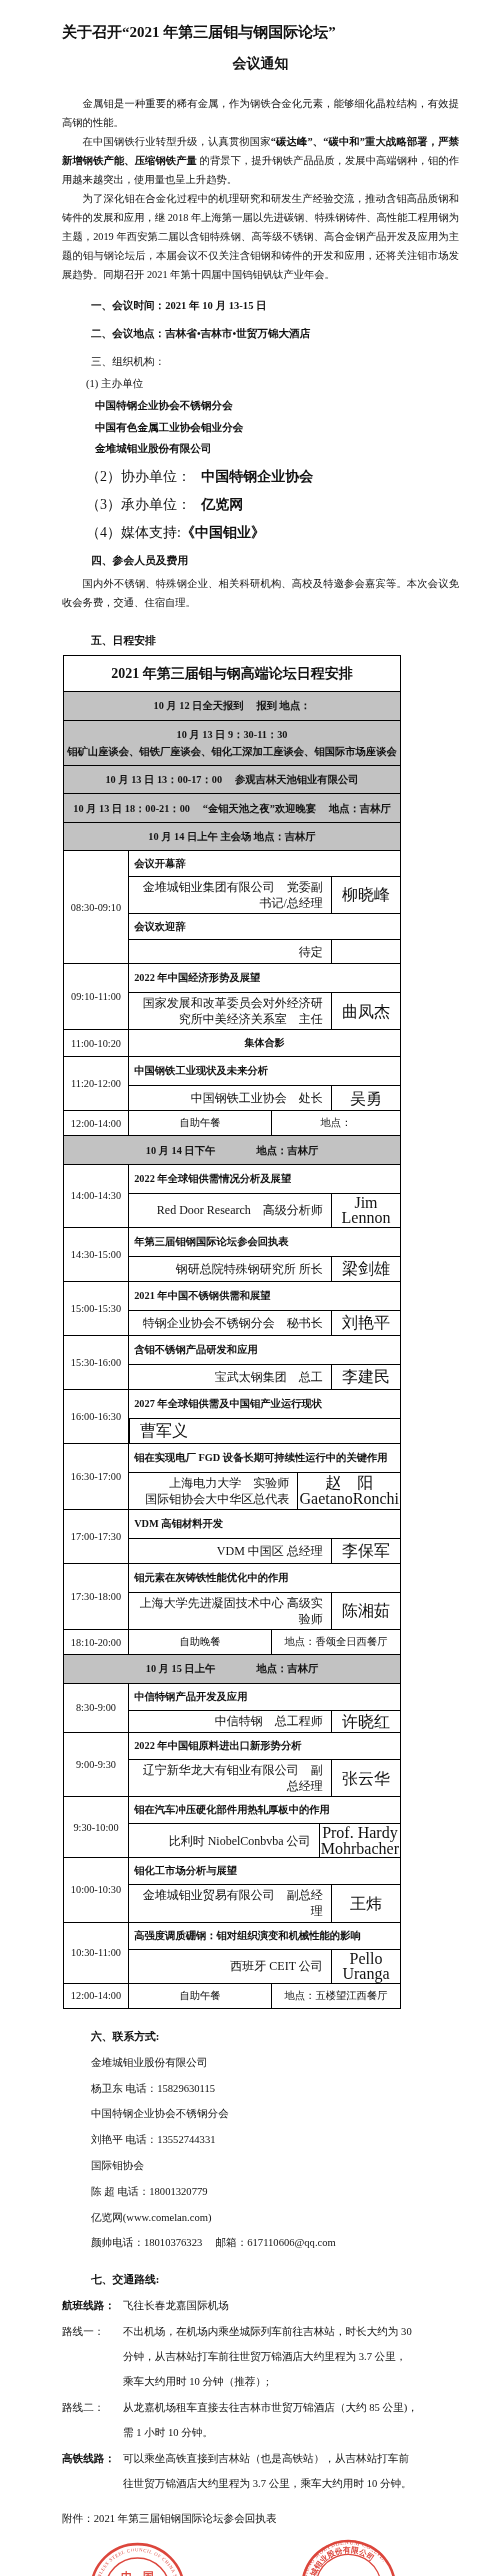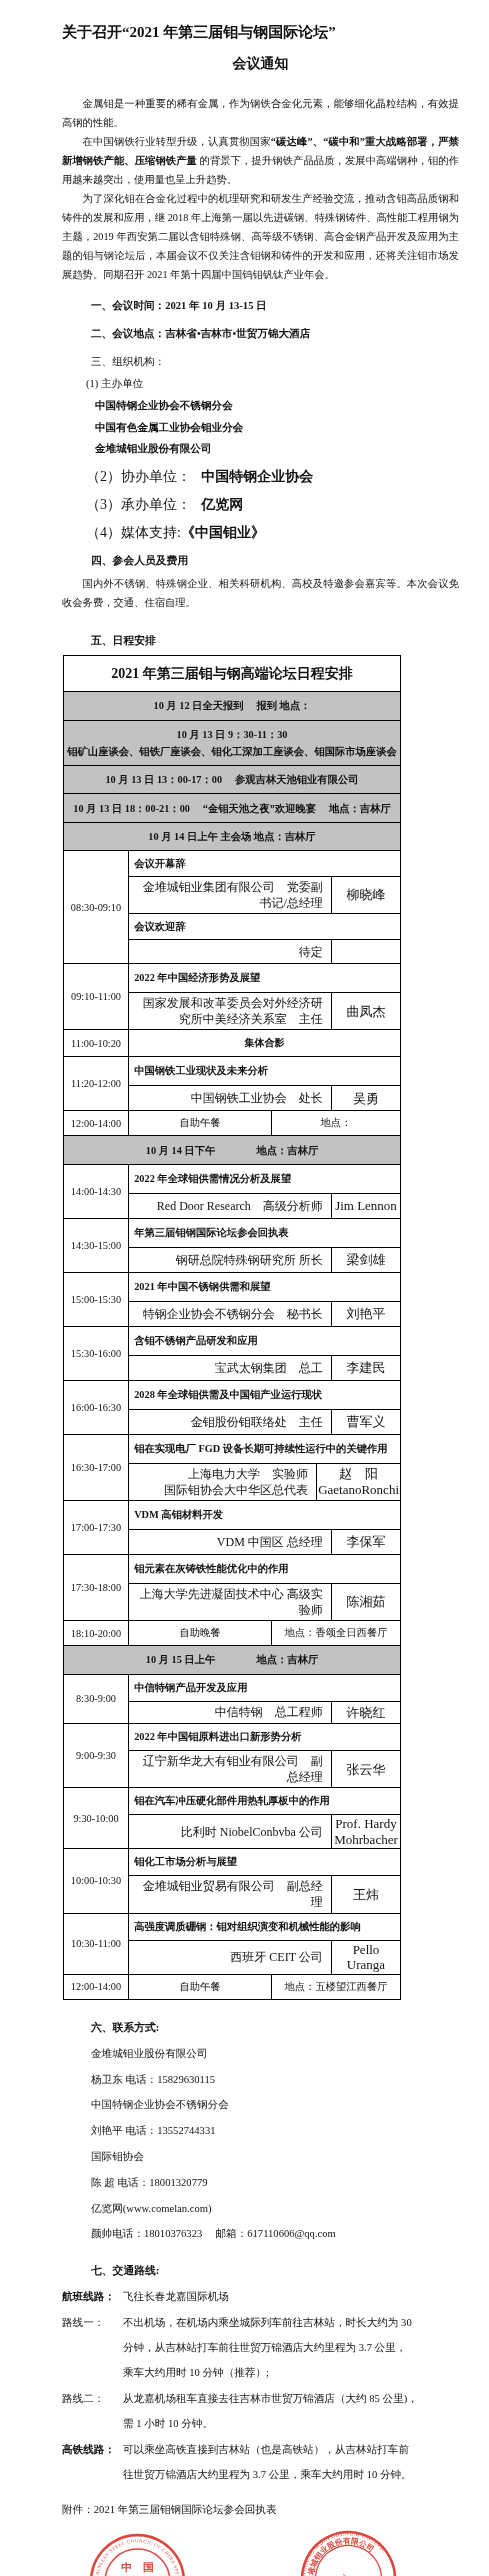--- a/index.html
+++ b/index.html
@@ -34,21 +34,21 @@
   .srow:first-child{border-top:none;}
   .srow.rtitle{display:block;height:35px;line-height:35px;text-align:center;font-weight:bold;font-size:14px;}
   .srow.banner{display:block;background:#c2c2c2;text-align:center;font-weight:bold;font-size:10.3px;padding:5.2px 0;line-height:17px;}
   .cell-time{flex:0 0 64px;border-right:1.3px solid #000;display:flex;align-items:center;justify-content:center;font-size:10.3px;}
   .cell-main{flex:1;display:flex;flex-direction:column;min-width:0;}
   .part{border-top:1px solid #000;}
   .part:first-child{border-top:none;}
   .topic{min-height:26px;display:flex;align-items:center;padding:1px 3.1px 1px 5.2px;font-weight:bold;font-size:10.3px;}
   .speaker{display:flex;min-height:24px;}
   .affil{flex:1;display:flex;flex-direction:column;justify-content:center;align-items:flex-end;padding:2.1px 8.2px 2.1px 2.1px;font-size:12px;line-height:16px;text-align:right;}
-  .sname{flex:0 0 66px;border-left:1px solid #000;display:flex;flex-direction:column;justify-content:center;align-items:center;font-size:13px;line-height:15.5px;text-align:center;padding:1px 1px;}
+  .sname{flex:0 0 66px;border-left:1px solid #000;display:flex;flex-direction:column;justify-content:center;align-items:center;font-size:16px;line-height:15.5px;text-align:center;padding:1px 1px;}
   .compact .topic{min-height:24px;}
   .compact .speaker{min-height:21.6px;}
   .opening .topic{min-height:23px;}
   .opening .speaker{min-height:23px;}
   .cell-full{flex:1;display:flex;align-items:center;justify-content:center;font-weight:bold;font-size:10px;min-height:26px;}
   .meal-left{flex:0 0 142px;border-right:1.3px solid #000;display:flex;align-items:center;justify-content:center;font-size:10.3px;min-height:24px;}
   .meal-right{flex:1;display:flex;align-items:center;justify-content:center;font-size:10.3px;}
 
   
   #contactList{margin-top:11.3px;}
@@ -230,25 +230,22 @@
             </div>
             <div class="sname">
               <div>李建民</div>
             </div>
           </div>
         </div>
       </div>
       <div class="srow">
         <div class="cell-time">16:00-16:30</div>
         <div class="cell-main">
-          <div class="part topic">2028 年全球钼供需及中国钼产业运行现状</div>
-          <div class="part speaker">
-            <div class="affil">
-              <div>金钼股份钼联络处　主任</div>
-            </div>
+          <div class="part topic">2027 年全球钼供需及中国钼产业运行现状</div>
+          <div class="part speaker">
             <div class="sname">
               <div>曹军义</div>
             </div>
           </div>
         </div>
       </div>
       <div class="srow">
         <div class="cell-time">16:30-17:00</div>
         <div class="cell-main">
           <div class="part topic">钼在实现电厂 FGD 设备长期可持续性运行中的关键作用</div>

